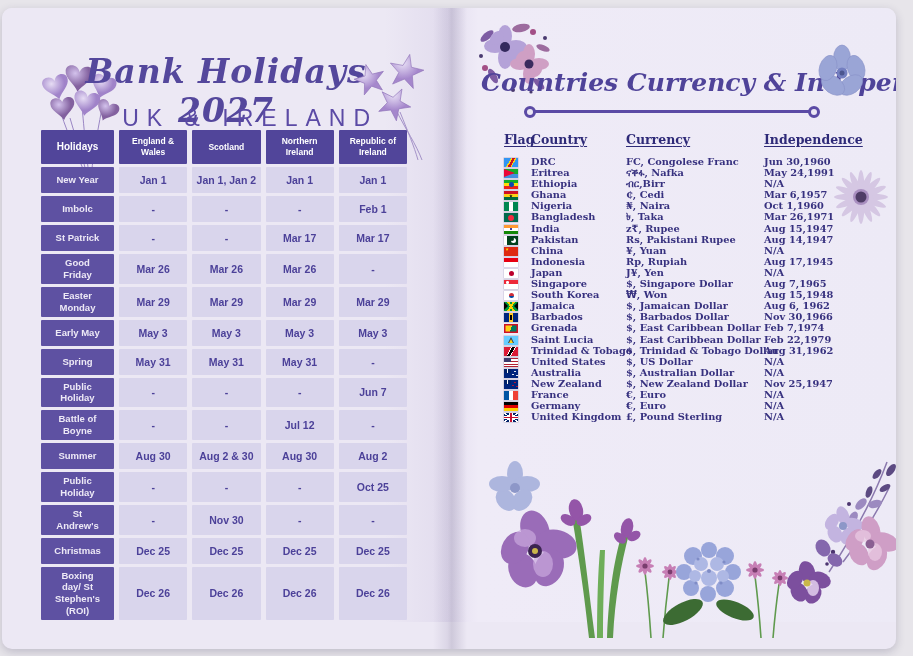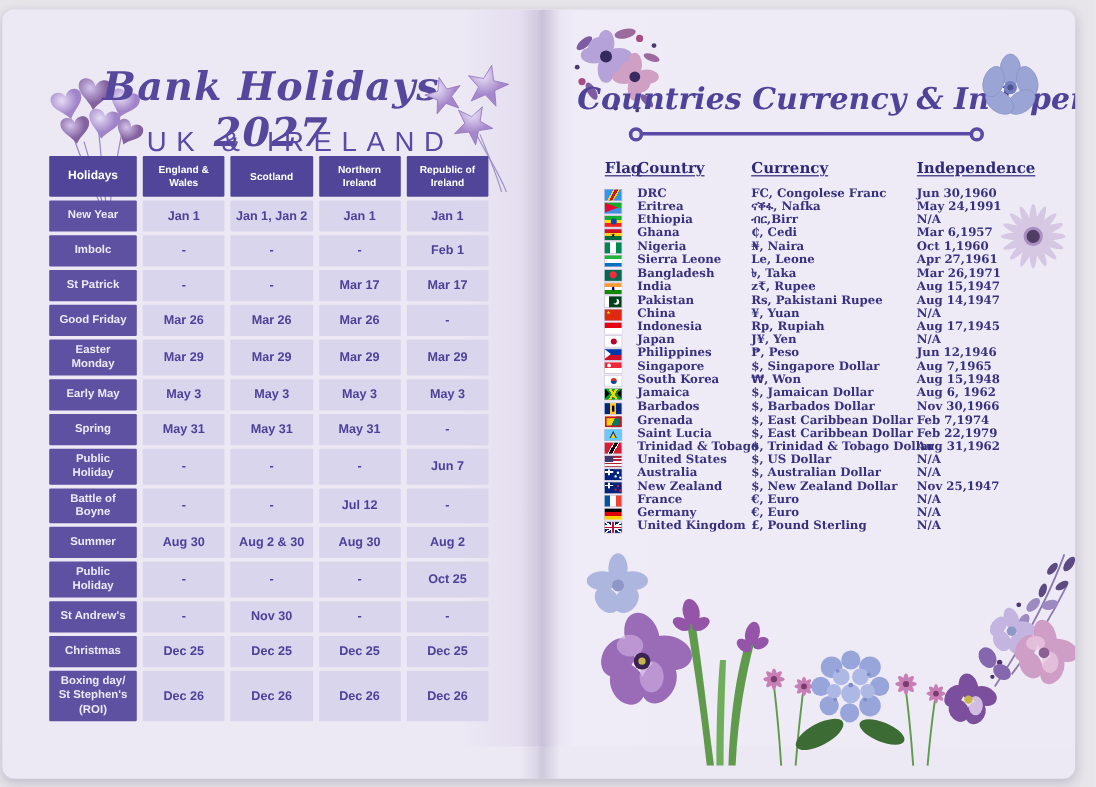--- a/index.html
+++ b/index.html
@@ -21,21 +21,21 @@
           font-weight:400;font-size:23px;letter-spacing:8px;color:#5b4aa5;padding-left:6px}
   .deco{position:absolute;pointer-events:none}
 
   .holiday-table{position:absolute;left:39px;top:122px;width:366px;display:grid;
                  grid-template-columns:73px repeat(4,1fr);gap:3px 5px;
                  grid-auto-rows:minmax(26px,auto)}
   .cell{display:flex;align-items:center;justify-content:center;text-align:center;
         font-weight:bold;border-radius:1px;padding:2px 3px;box-sizing:border-box}
   .cell.head{background:#51459a;color:#fff;font-size:8.5px;min-height:34px;line-height:1.25}
   .cell.head.first{font-size:10px}
-  .cell.label{background:#5e51a2;color:#ede9f6;font-size:9.5px;line-height:1.25;padding:3px 4px}
+  .cell.label{background:#5e51a2;color:#ede9f6;font-size:9.5px;line-height:1.25;padding:3px 12px}
   .cell.val{background:#d9d5ec;color:#4c4199;font-size:10.5px}
 
   
   .rp-title{position:absolute;left:34px;top:60px;width:402px;text-align:center;
             font-family:"DejaVu Serif",serif;font-style:italic;font-weight:bold;
             font-size:25px;color:#4f4399;white-space:nowrap}
   .rp-rule{position:absolute;left:86px;top:102px;width:278px;height:3px;background:#5b4aa5;border-radius:2px}
   .rp-rule::before,.rp-rule::after{content:"";position:absolute;top:-4px;width:6px;height:6px;
         border:3px solid #5b4aa5;border-radius:50%;background:#ece8f4}
   .rp-rule::before{left:-9px}.rp-rule::after{right:-9px}
@@ -332,26 +332,20 @@
           <span class="ccur">₵, Cedi</span>
           <span class="cind">Mar 6,1957</span>
         </div>
         <div class="crow">
           <i class="fg fg-nigeria"></i>
           <span class="cname">Nigeria</span>
           <span class="ccur">₦, Naira</span>
           <span class="cind">Oct 1,1960</span>
         </div>
         <div class="crow">
-          <i class="fg fg-sierra-leone"></i>
-          <span class="cname">Sierra Leone</span>
-          <span class="ccur">Le, Leone</span>
-          <span class="cind">Apr 27,1961</span>
-        </div>
-        <div class="crow">
           <i class="fg fg-bangladesh"></i>
           <span class="cname">Bangladesh</span>
           <span class="ccur">৳, Taka</span>
           <span class="cind">Mar 26,1971</span>
         </div>
         <div class="crow">
           <i class="fg fg-india"></i>
           <span class="cname">India</span>
           <span class="ccur">z₹, Rupee</span>
           <span class="cind">Aug 15,1947</span>
@@ -372,26 +366,20 @@
           <i class="fg fg-indonesia"></i>
           <span class="cname">Indonesia</span>
           <span class="ccur">Rp, Rupiah</span>
           <span class="cind">Aug 17,1945</span>
         </div>
         <div class="crow">
           <i class="fg fg-japan"></i>
           <span class="cname">Japan</span>
           <span class="ccur">J¥, Yen</span>
           <span class="cind">N/A</span>
-        </div>
-        <div class="crow">
-          <i class="fg fg-philippines"></i>
-          <span class="cname">Philippines</span>
-          <span class="ccur">₱, Peso</span>
-          <span class="cind">Jun 12,1946</span>
         </div>
         <div class="crow">
           <i class="fg fg-singapore"></i>
           <span class="cname">Singapore</span>
           <span class="ccur">$, Singapore Dollar</span>
           <span class="cind">Aug 7,1965</span>
         </div>
         <div class="crow">
           <i class="fg fg-south-korea"></i>
           <span class="cname">South Korea</span>

